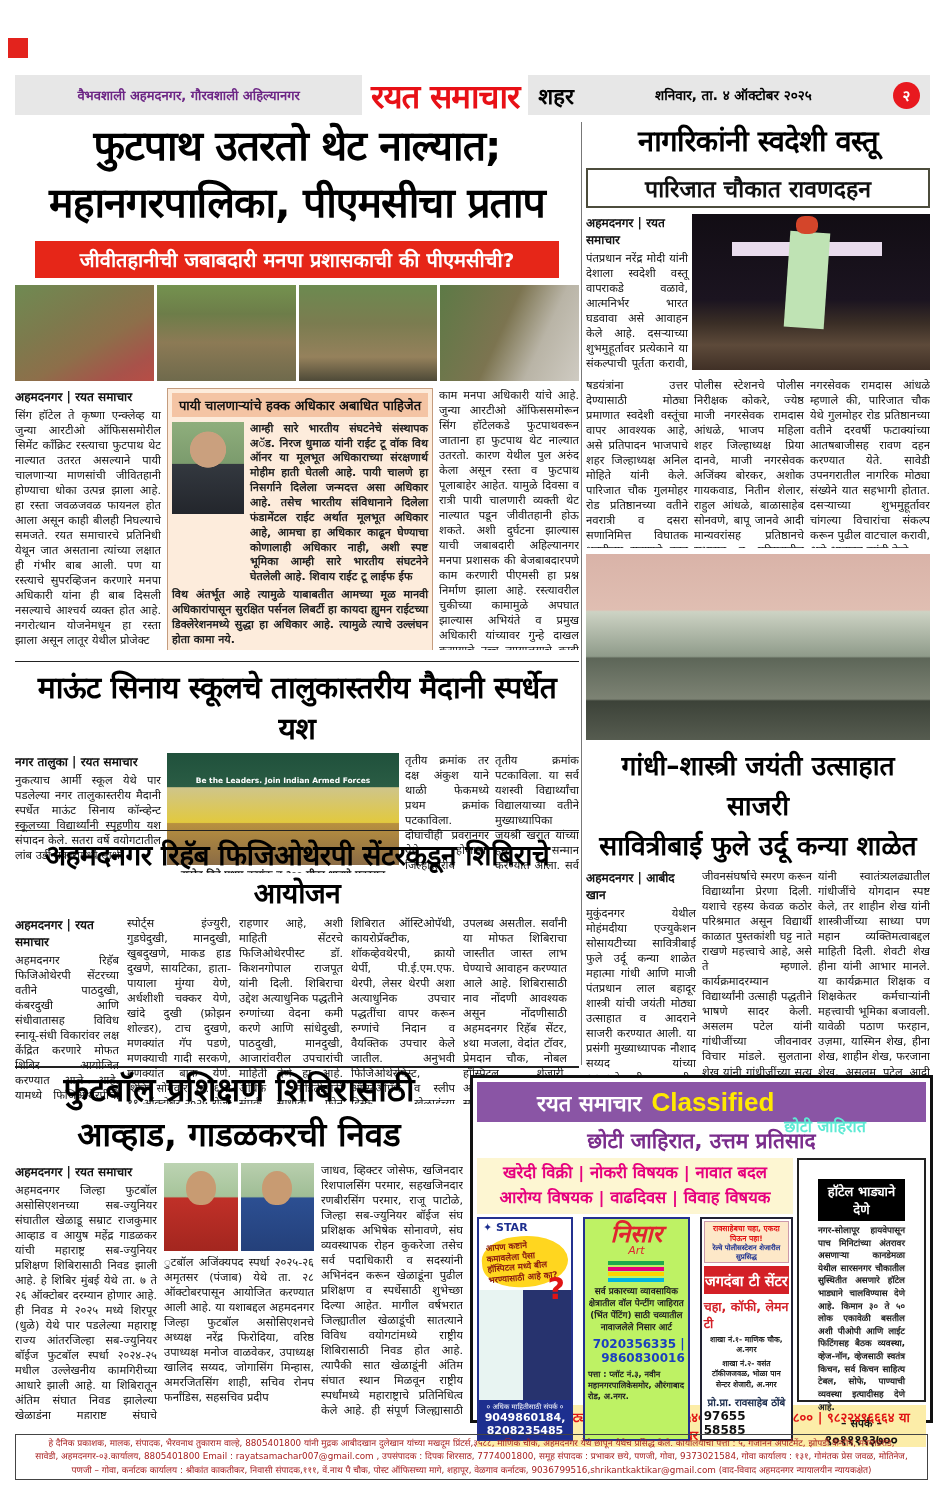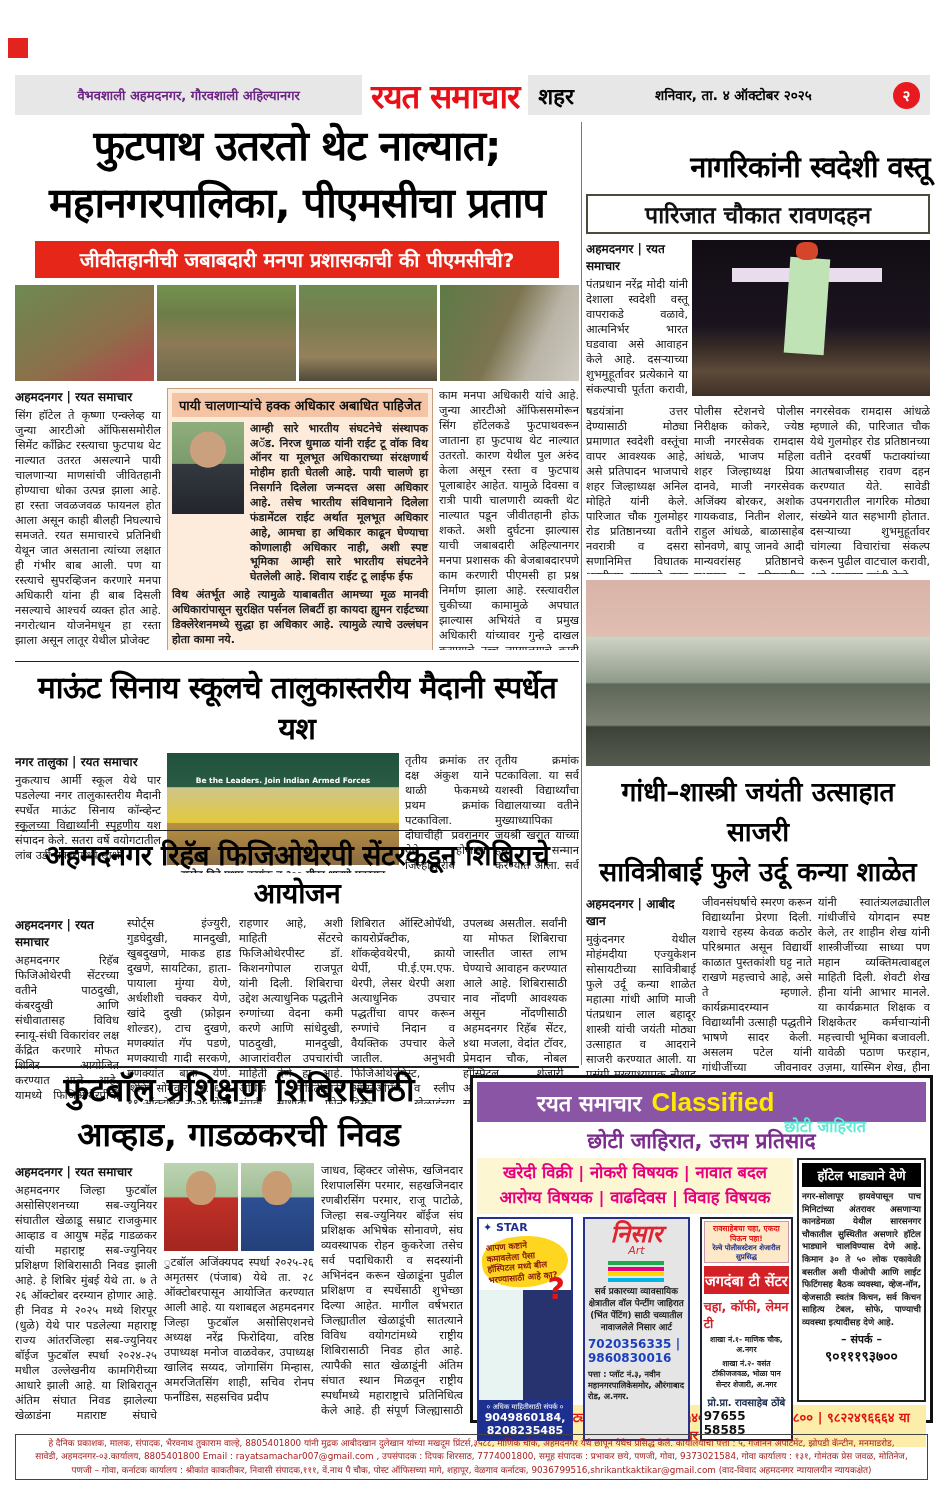--- a/index.html
+++ b/index.html
@@ -58,21 +58,21 @@
   .c-w104{width:104px;flex:none;}
   
   .hl-foot{font-size:33px;line-height:1.35;text-align:center;}
   .boyrow{display:flex;gap:3px;height:88px;margin-bottom:4px;}
   .boy{flex:1;position:relative;}
   .boy::before{content:"";position:absolute;left:50%;top:8px;width:30px;height:34px;margin-left:-15px;
      border-radius:50% 50% 46% 46%;background:#c89b72;}
   .boy1{background:linear-gradient(180deg,#bcd3b2 0%,#a6c49a 38%,#c03028 40%,#a3261f 100%);}
   .boy2{background:linear-gradient(180deg,#b9cfae 0%,#9fbd95 38%,#2c4f92 40%,#24407a 100%);}
   
-  .hl-right{font-size:29px;line-height:1.45;text-align:right;letter-spacing:-0.5px;margin-top:26px;}
+  .hl-right{font-size:29px;line-height:1.45;text-align:center;letter-spacing:-0.5px;}
   .kicker{border:2px solid #4c4c3c;font-weight:900;font-size:23px;text-align:center;padding:2px 0;margin-top:6px;}
   .rv-photo{width:238px;height:156px;flex:none;position:relative;overflow:hidden;background:
      linear-gradient(180deg,#120d14 0%,#1b1420 55%,#3a2e26 70%,#5d4a3a 84%,#403026 100%);}
   .effigy{position:absolute;left:95px;top:18px;width:40px;height:96px;background:#bfe3b4;transform:rotate(4deg);}
   .effigy-arm{position:absolute;left:40px;top:28px;width:150px;height:14px;background:#e9dced;}
   .effigy-head{position:absolute;left:104px;top:2px;width:22px;height:18px;background:#d4452a;border-radius:40%;}
   .grp-photo{height:186px;margin-top:6px;background:
      linear-gradient(180deg,#d9b3a8 0%,#e0beb2 30%,#cdd3c4 31%,#8f9b8a 55%,#5d6658 56%,#7d8374 78%,#3c4238 79%,#565c50 100%);}
   .c-w102{width:102px;flex:none;}
   .c-w110{width:110px;flex:none;}
@@ -96,39 +96,39 @@
   .star-logo{color:#1d2f8f;font-weight:900;font-size:11px;padding:2px 4px;}
   .blob{background:#ffd61f;border-radius:45% 55% 50% 50%;margin:0 3px;padding:4px 5px;transform:rotate(-5deg);
         color:#8a1a10;font-weight:bold;font-size:8.6px;line-height:1.25;}
   .qmark{position:absolute;right:6px;top:52px;color:#e01414;font-weight:900;font-size:30px;}
   .star-img{flex:1;margin-top:4px;background:
      linear-gradient(90deg,#e8f4f2 0 48%,#27336e 48% 100%),
      linear-gradient(180deg,#bfe0da,#7ba8a0);}
   .star-foot{background:#1d2f8f;color:#fff;text-align:center;padding:2px 1px;}
   .star-foot .lbl{font-size:7px;}
   .star-foot .ph{font-weight:bold;font-size:11px;}
-  .ad-nisar{width:111px;background:#e5e5e5;padding:3px;display:flex;flex-direction:column;align-items:center;}
+  .ad-nisar{width:111px;background:#bef264;padding:3px;display:flex;flex-direction:column;align-items:center;}
   .nisar-logo{color:#e02430;font-weight:900;font-style:italic;font-size:24px;line-height:1;}
   .nisar-sub{color:#e02430;font-style:italic;font-size:11px;margin-top:-2px;}
   .stripes{width:56px;margin:3px 0;}
   .stripes div{height:4px;margin:1.5px 0;}
   .nisar-txt{font-size:8.8px;font-weight:bold;text-align:center;line-height:1.35;color:#222;}
-  .nisar-ph{color:#1a3fbf;font-weight:900;font-size:12px;margin-top:3px;}
+  .nisar-ph{color:#1a3fbf;font-weight:900;font-size:12px;margin-top:3px;text-align:right;}
   .nisar-addr{font-size:8.2px;font-weight:bold;text-align:left;margin-top:3px;color:#222;}
   .ad-jag{width:97px;border-color:#223;background:#fff;display:flex;flex-direction:column;align-items:center;padding:2px;}
   .jag-top{background:#fde8c8;border:1px solid #c9a;padding:1px 2px;text-align:center;}
   .jag-t1{color:#e01414;font-weight:bold;font-size:7.6px;}
   .jag-t2{color:#1a2f8f;font-weight:bold;font-size:7px;}
   .jag-name{background:#d42027;color:#fff;font-weight:900;font-size:14.5px;text-align:center;width:100%;
             padding:4px 0;margin-top:3px;}
   .jag-items{color:#d42027;font-weight:900;font-size:12.5px;margin-top:4px;}
   .jag-branch{font-size:7.6px;font-weight:bold;text-align:center;margin-top:3px;line-height:1.4;color:#222;}
   .jag-owner{font-weight:900;font-size:10px;margin-top:4px;color:#203050;}
   .jag-ph{font-weight:900;font-size:12px;color:#111;}
-  .cl-right{flex:1;border:2px solid #222;box-sizing:border-box;padding:3px;display:flex;flex-direction:column;}
+  .cl-right{flex:1;border:2px solid #222;box-sizing:border-box;padding:19px;display:flex;flex-direction:column;}
   .hotel-head{background:#000;color:#fff;font-weight:900;font-size:13px;text-align:center;padding:3px 0;}
   .hotel-body{font-size:8.7px;font-weight:bold;line-height:1.45;text-align:justify;margin-top:3px;color:#222;}
   .hotel-contact{font-weight:900;font-size:11px;text-align:center;margin-top:2px;}
   .hotel-ph{font-weight:900;font-size:14px;text-align:center;color:#111;}
   .cl-bottom{margin-top:3px;background:#fceda8;color:#e01414;font-weight:900;font-size:13px;
              text-align:center;padding:3px 0;}
   
   .footer{position:absolute;left:15px;top:1434px;width:913px;height:46px;border:1.4px solid #444;
           box-sizing:border-box;display:flex;flex-direction:column;justify-content:center;}
   .footer div{color:#a82222;font-size:8.8px;text-align:center;line-height:1.55;}

